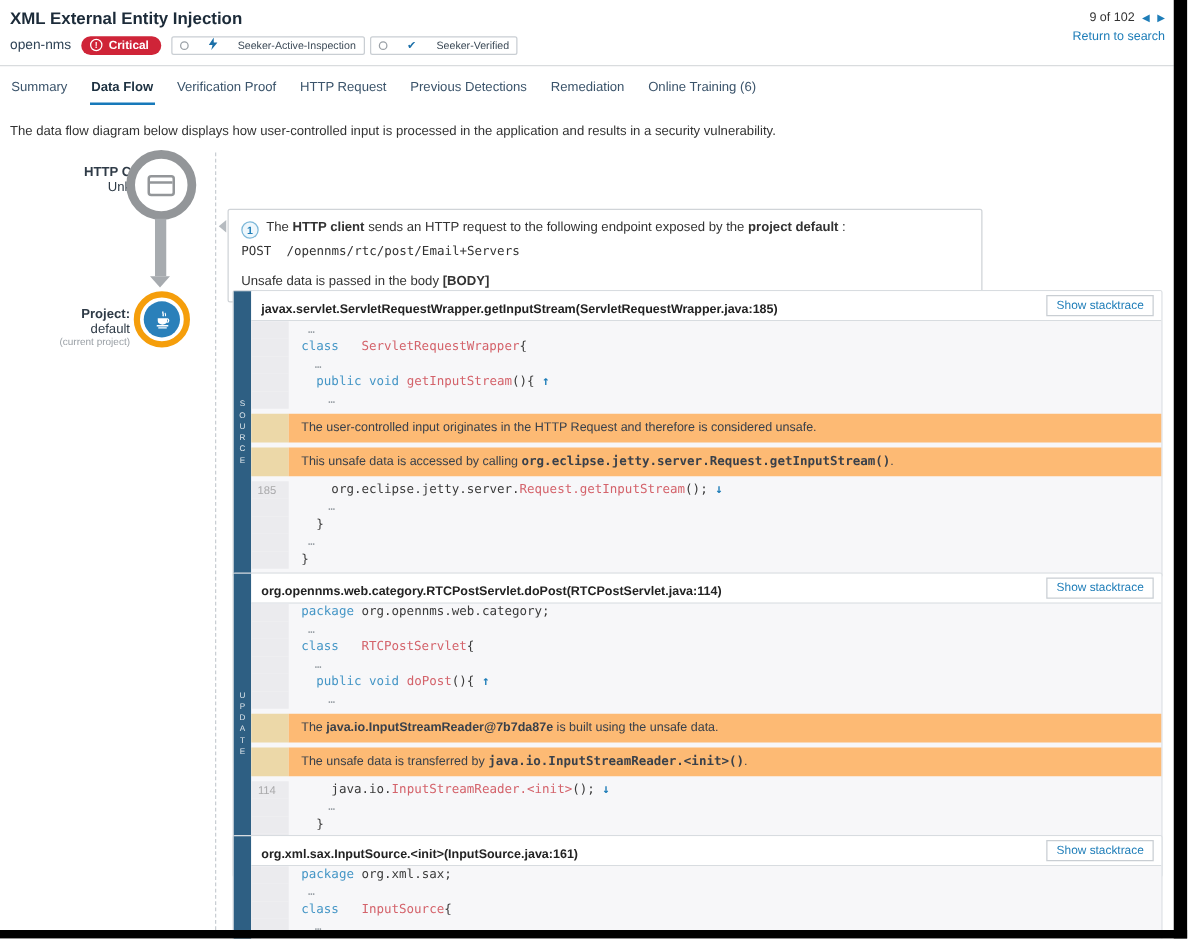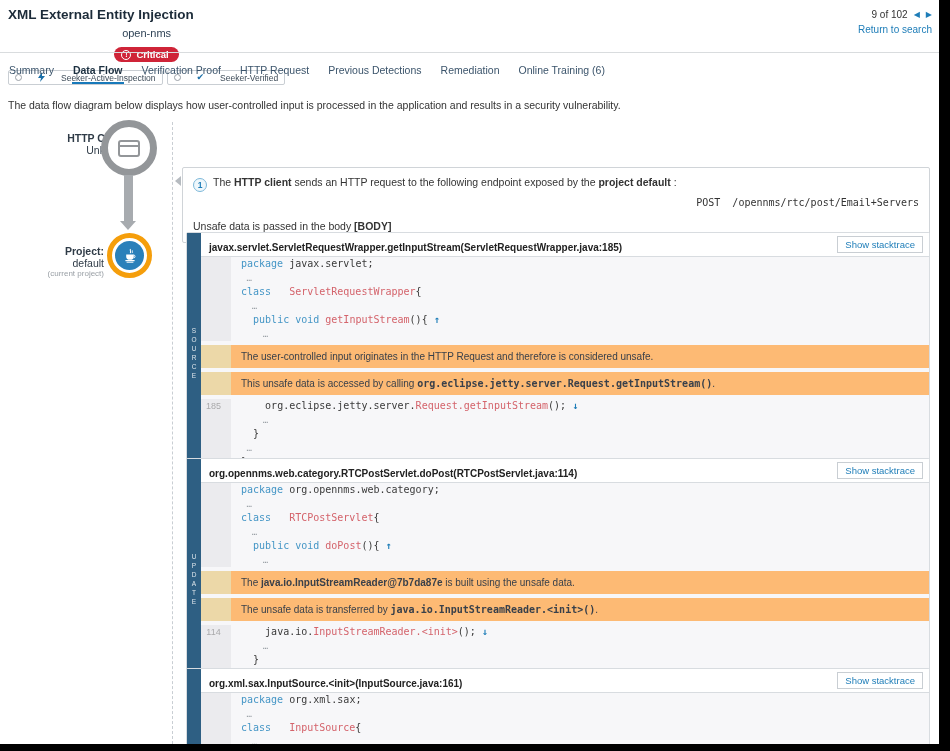--- a/index.html
+++ b/index.html
@@ -6,21 +6,21 @@
   html,body { width:950px; height:751px; overflow:hidden; background:#fff;
     font-family:"Liberation Sans", sans-serif; color:#333; }
   #stage { position:relative; width:950px; height:751px; background:#fff; overflow:hidden; }
 
   
   .edge-right { position:absolute; top:0; right:0; width:11px; height:751px; background:#000; z-index:50; }
   .edge-bottom { position:absolute; left:0; bottom:0; width:950px; height:7px; background:#000; z-index:50; }
 
   
   .page-title { position:absolute; left:8px; top:7px; font-size:13.5px; font-weight:bold; color:#1c2b39; }
-  .meta-row { position:absolute; left:8px; top:27px; height:18px; display:flex; align-items:center; gap:8px;flex-direction:column; }
+  .meta-row { position:absolute; left:8px; top:27px; height:18px; display:flex; align-items:center; gap:8px; }
   .app-name { font-size:11px; color:#2f4356; }
   .sev-badge { display:inline-flex; align-items:center; gap:5px; background:#cf2438; color:#fff;
     font-size:9.5px; font-weight:bold; border-radius:9px; padding:2px 10px 2px 7px; }
   .sev-ico { width:10px; height:10px; border:1.4px solid #fff; border-radius:50%;
     font-size:7px; font-weight:bold; display:flex; align-items:center; justify-content:center; line-height:1; }
   .chip { display:inline-flex; align-items:center; gap:16px; border:1px solid #c9ced3; background:#fff;
     border-radius:2px; padding:1px 6px; font-size:8.5px; color:#3c4a57; height:15px; }
   .chip .ring { width:7px; height:7px; border:1px solid #9aa0a6; border-radius:50%; display:inline-block; }
   .chip .glyph { color:#1b6fa8; font-size:9px; line-height:1; }
   .pag { position:absolute; top:9px; right:18px; font-size:10px; color:#333; display:flex; gap:6px; align-items:center; }
@@ -46,26 +46,26 @@
   .connector { position:absolute; left:124px; top:175px; width:9px; height:46px; background:#a7abaf; }
   .connector-head { position:absolute; left:120px; top:221px; width:0; height:0;
     border-left:8px solid transparent; border-right:8px solid transparent; border-top:9px solid #a7abaf; }
   .node-proj { position:absolute; left:107px; top:233px; width:45px; height:45px; border:5px solid #f59e0b;
     border-radius:50%; background:#fff; display:flex; align-items:center; justify-content:center; }
   .node-proj .core { width:29px; height:29px; border-radius:50%; background:#2a80ba;
     display:flex; align-items:center; justify-content:center; }
   .timeline { position:absolute; left:172px; top:122px; height:622px; border-left:1px dashed #c9ced3; }
 
   
-  .event-box { position:absolute; left:182px; top:167px; width:748px; background:#fff;
+  .event-box { position:absolute; left:182px; top:167px; width:604px; background:#fff;
     border:1px solid #d0d4d8; border-radius:2px; padding:8px 10px 10px; font-size:10.5px; }
   .event-box .num { display:inline-flex; width:14px; height:14px; border:1px solid #7db8d9; background:#eef7fc;
     color:#1e7db8; border-radius:50%; font-size:8.5px; font-weight:bold; align-items:center; justify-content:center;
     margin-right:6px; vertical-align:-2px; }
-  .event-box .mono-line { font-family:"DejaVu Sans Mono", monospace; font-size:10px; margin-top:5px; white-space:pre;text-align:right; }
+  .event-box .mono-line { font-family:"DejaVu Sans Mono", monospace; font-size:10px; margin-top:5px; white-space:pre; }
   .event-box .line3 { margin-top:12px; }
   .box-arrow { position:absolute; left:-8px; top:8px; width:0; height:0;
     border-top:5px solid transparent; border-bottom:5px solid transparent; border-right:6px solid #b6bbc0; }
 
   
   .section { position:absolute; left:186px; width:744px; display:flex; background:#fff;
     border:1px solid #d8dce0; border-radius:2px; }
   .stage-bar { width:14px; background:#2e5f83; color:rgba(255,255,255,.85); display:flex;
     align-items:center; justify-content:center; font-size:6.5px;
     writing-mode:vertical-rl; text-orientation:upright; letter-spacing:2px; }
@@ -183,24 +183,20 @@
       <div class="section" style="top: 232px;">
         <div class="stage-bar">SOURCE</div>
         <div class="sec-main">
           <div class="sec-header">
             <div class="sec-title">javax.servlet.ServletRequestWrapper.getInputStream(ServletRequestWrapper.java:185)</div>
             <button class="stacktrace-btn">Show stacktrace</button>
           </div>
           <div class="sec-body">
             <div class="row code">
               <div class="gut"></div>
-              <div class="cnt"><span class="c-kw">package</span><span class="c-pl"> javax.servlet;</span></div>
-            </div>
-            <div class="row code">
-              <div class="gut"></div>
               <div class="cnt"><span class="c-dim"> …</span></div>
             </div>
             <div class="row code">
               <div class="gut"></div>
               <div class="cnt"><span class="c-kw">class</span><span class="c-cls"> ServletRequestWrapper</span><span class="c-pl">{</span></div>
             </div>
             <div class="row code">
               <div class="gut"></div>
               <div class="cnt"><span class="c-dim">  …</span></div>
             </div>

